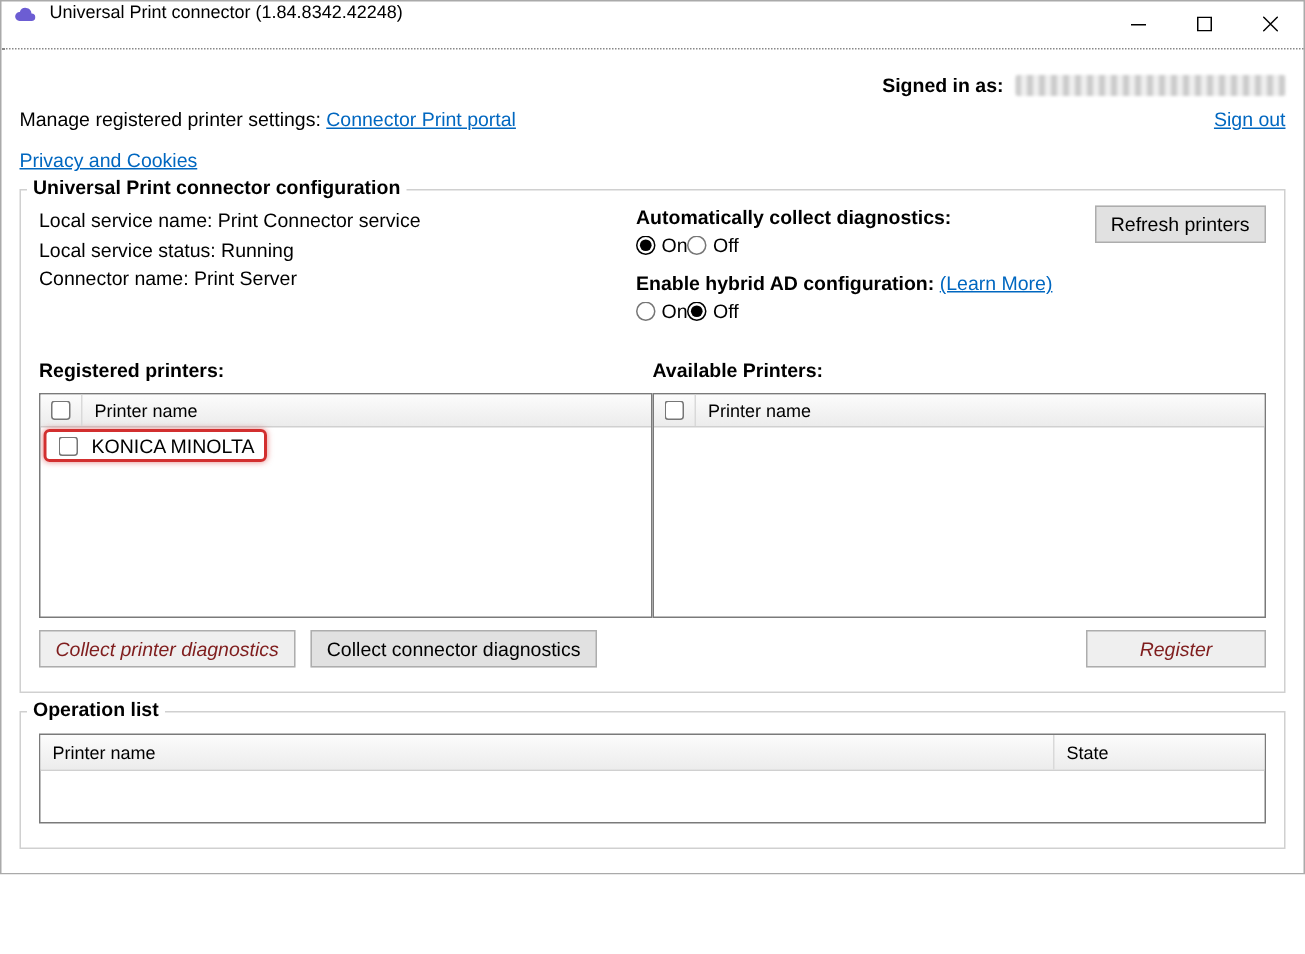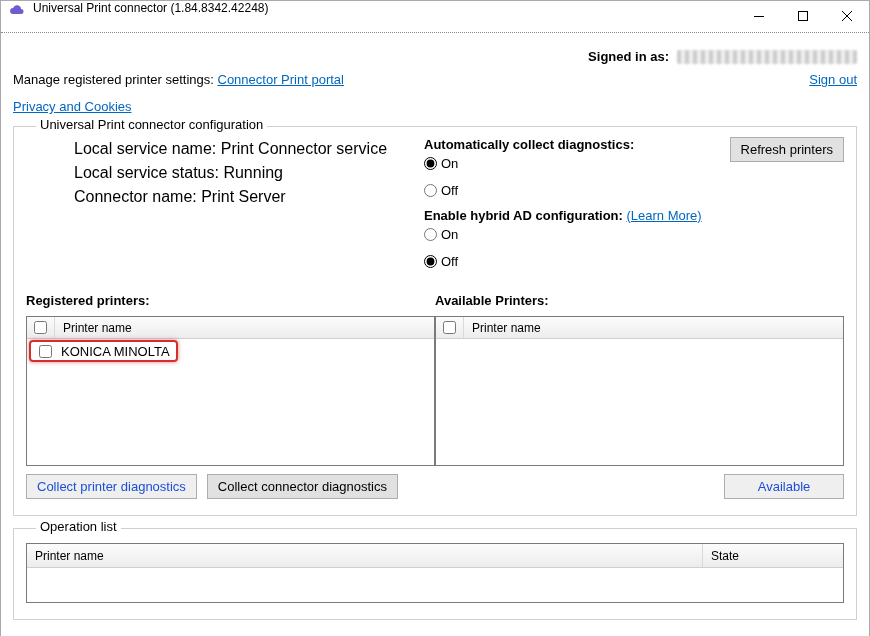--- a/index.html
+++ b/index.html
@@ -79,80 +79,79 @@
   }
   .fieldset {
     border: 1px solid #d0d0d0;
     margin-top: 12px;
     padding: 10px 12px 16px 12px;
     position: relative;
   }
   .fieldset .legend {
     position: absolute;
     top: -10px;
-    left: 22px;
+    left: 4px;
     background: #fff;
     padding: 0 4px;
-    font-weight: 400;
+    font-weight: 700;
     font-size: 13px;
   }
   .config-top {
     display: flex;
     gap: 24px;
     align-items: flex-start;
   }
   .config-left {
     flex: 1;
     min-width: 260px;
-    font-size: 16px;
+    font-size: 13px;
     line-height: 1.5;
-    margin-left: 48px;
   }
   .config-right {
     width: 420px;
     display: flex;
     gap: 12px;
     align-items: flex-start;
   }
   .diag-block {
     flex: 1;
   }
   .diag-label {
     font-weight: 600;
     margin-bottom: 4px;
   }
   .radio-row {
     display: flex;
-    gap: 12px;
+    align-items: center;
     font-size: 13px;
     margin-bottom: 10px;
-    flex-direction: column;
   }
   .radio-item {
     display: flex;
     align-items: center;
     gap: 4px;
   }
   input[type=radio] {
     margin: 0;
     accent-color: #000;
   }
   .btn {
     background: #e1e1e1;
     border: 1px solid #adadad;
     font-family: inherit;
     font-size: 13px;
     padding: 4px 10px;
     min-width: 110px;
     cursor: pointer;
   }
   .btn.disabled {
-    color: #1d4ed8;
+    color: #7f1d1d;
     background: #efefef;
     cursor: default;
+    font-style: italic;
   }
   .printers-row {
     display: flex;
     margin-top: 14px;
   }
   .printer-col {
     flex: 1;
   }
   .col-label {
     font-weight: 600;
@@ -368,21 +367,21 @@
           <div class="col-label">Available Printers:</div>
           <div class="listbox">
             <div class="lb-header">
               <div class="chk-cell">
                   <input type="checkbox" style="">
                 </div>
               <div class="name-cell">Printer name</div>
             </div>
           </div>
           <div class="below-buttons right">
-            <button class="btn disabled" disabled="" style="min-width:120px">Available</button>
+            <button class="btn disabled" disabled="" style="min-width:120px">Register</button>
           </div>
         </div>
       </div>
     </div>
 
     <div class="fieldset">
       <div class="legend">Operation list</div>
       <div class="op-table">
         <div class="op-header">
           <div class="op-col-name">Printer name</div>

